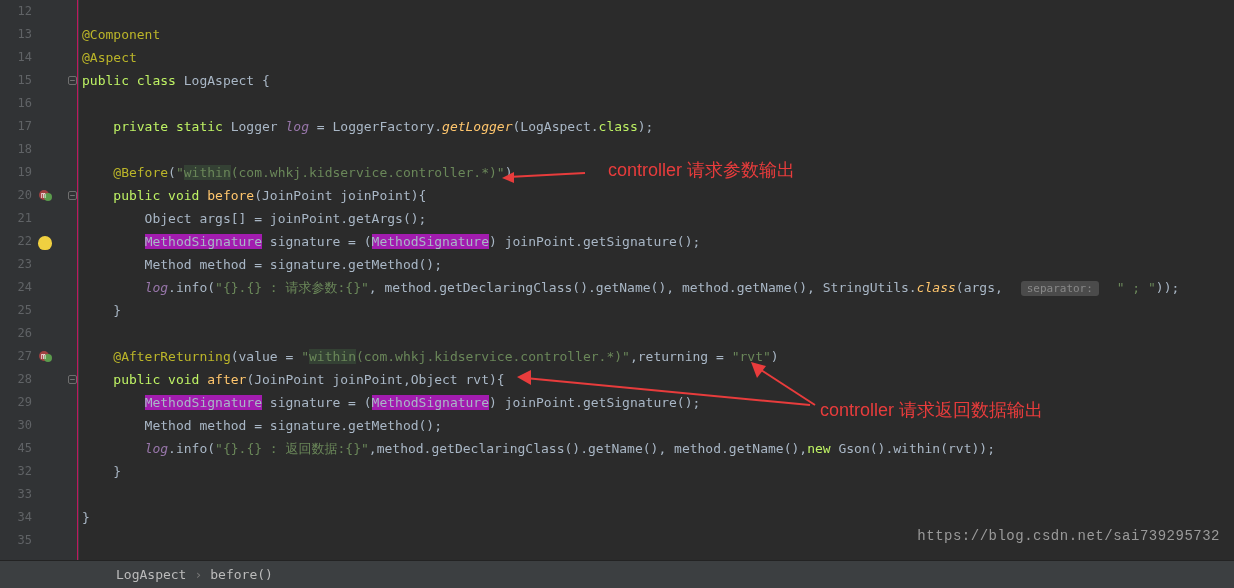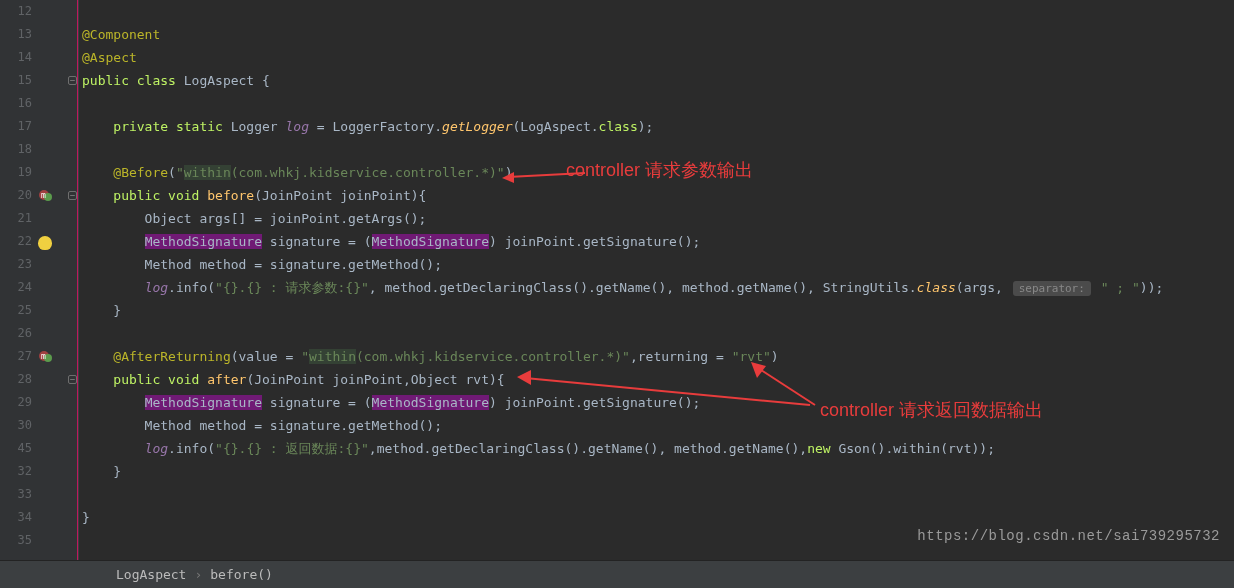--- a/index.html
+++ b/index.html
@@ -60,29 +60,29 @@
     line-height: 23px;
     white-space: pre;
     position: relative;
   }
   .kw { color: #bef264; }
   .anno { color: #bbb529; }
   .str { color: #6a8759; }
   .fn-italic { color: #9876aa; font-style: italic; }
   .method-italic { color: #ffc66d; font-style: italic; }
   .fn { color: #ffc66d; }
-  .type-cast { color: #a9b7c6; background: #701a75; text-align: center; }
+  .type-cast { color: #a9b7c6; background: #a21caf; text-align: center; }
   .hl-box { background: #344134; }
   .param-hint {
     background: #4b4b4b;
     color: #888;
     border-radius: 3px;
     padding: 1px 6px;
     font-size: 11px;
-    margin: 0 2px;
+    margin: 0 10px;
   }
   .annotation-overlay {
     position: absolute;
     color: #e83c3c;
     font-size: 18px;
     pointer-events: none;
     font-family: "Microsoft YaHei", sans-serif;
   }
   .arrow {
     position: absolute;
@@ -247,21 +247,21 @@
     <div class="code-line"><span>    }</span></div>
     <div class="code-line"></div>
     <div class="code-line"><span>}</span></div>
     <div class="code-line"></div>
   </div>
 
   <svg class="arrow" style="left:500px; top:165px; width:90px; height:20px">
     <line x1="85" y1="8" x2="8" y2="12" stroke="#e83c3c" stroke-width="2"></line>
     <polygon points="2,13 14,7 14,18" fill="#e83c3c"></polygon>
   </svg>
-  <div class="annotation-overlay" style="left:566px; top:158px">controller 请求参数输出</div>
+  <div class="annotation-overlay" style="left:608px; top:158px">controller 请求参数输出</div>
 
   <svg class="arrow" style="left:515px; top:360px; width:300px; height:60px">
     <line x1="295" y1="45" x2="10" y2="18" stroke="#e83c3c" stroke-width="2"></line>
     <polygon points="2,17 16,10 16,25" fill="#e83c3c"></polygon>
   </svg>
   <svg class="arrow" style="left:750px; top:360px; width:90px; height:50px">
     <line x1="65" y1="45" x2="8" y2="8" stroke="#e83c3c" stroke-width="2"></line>
     <polygon points="1,2 16,6 7,18" fill="#e83c3c"></polygon>
   </svg>
   <div class="annotation-overlay" style="left:820px; top:398px">controller 请求返回数据输出</div>

